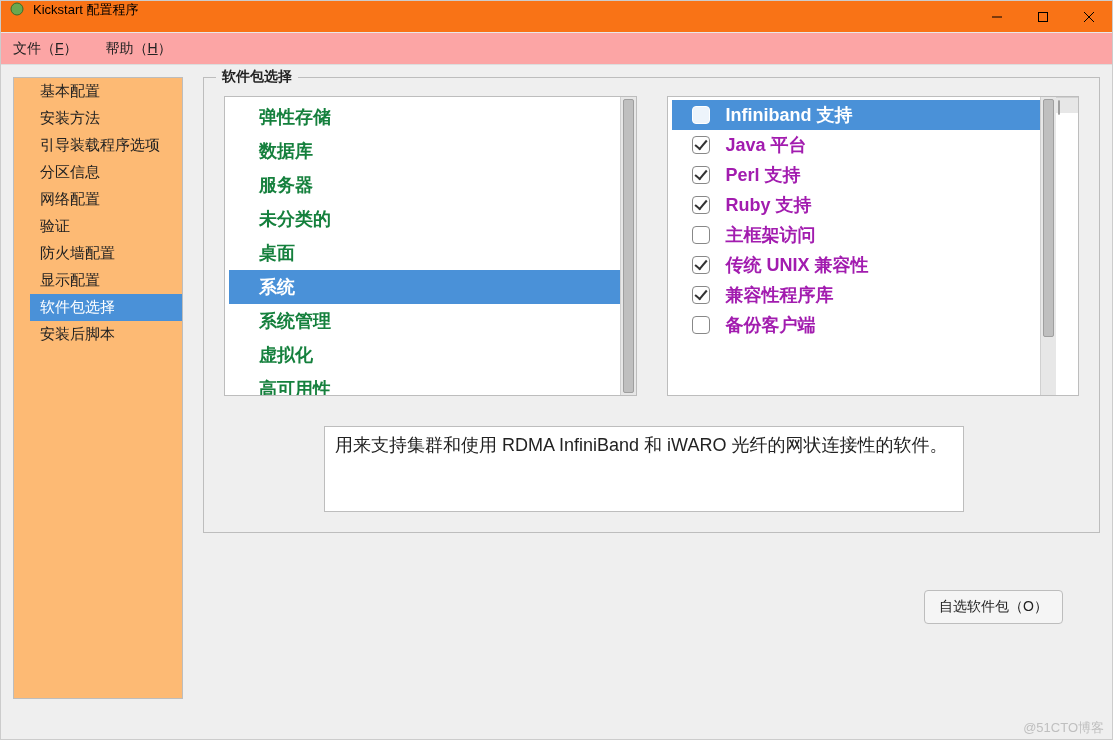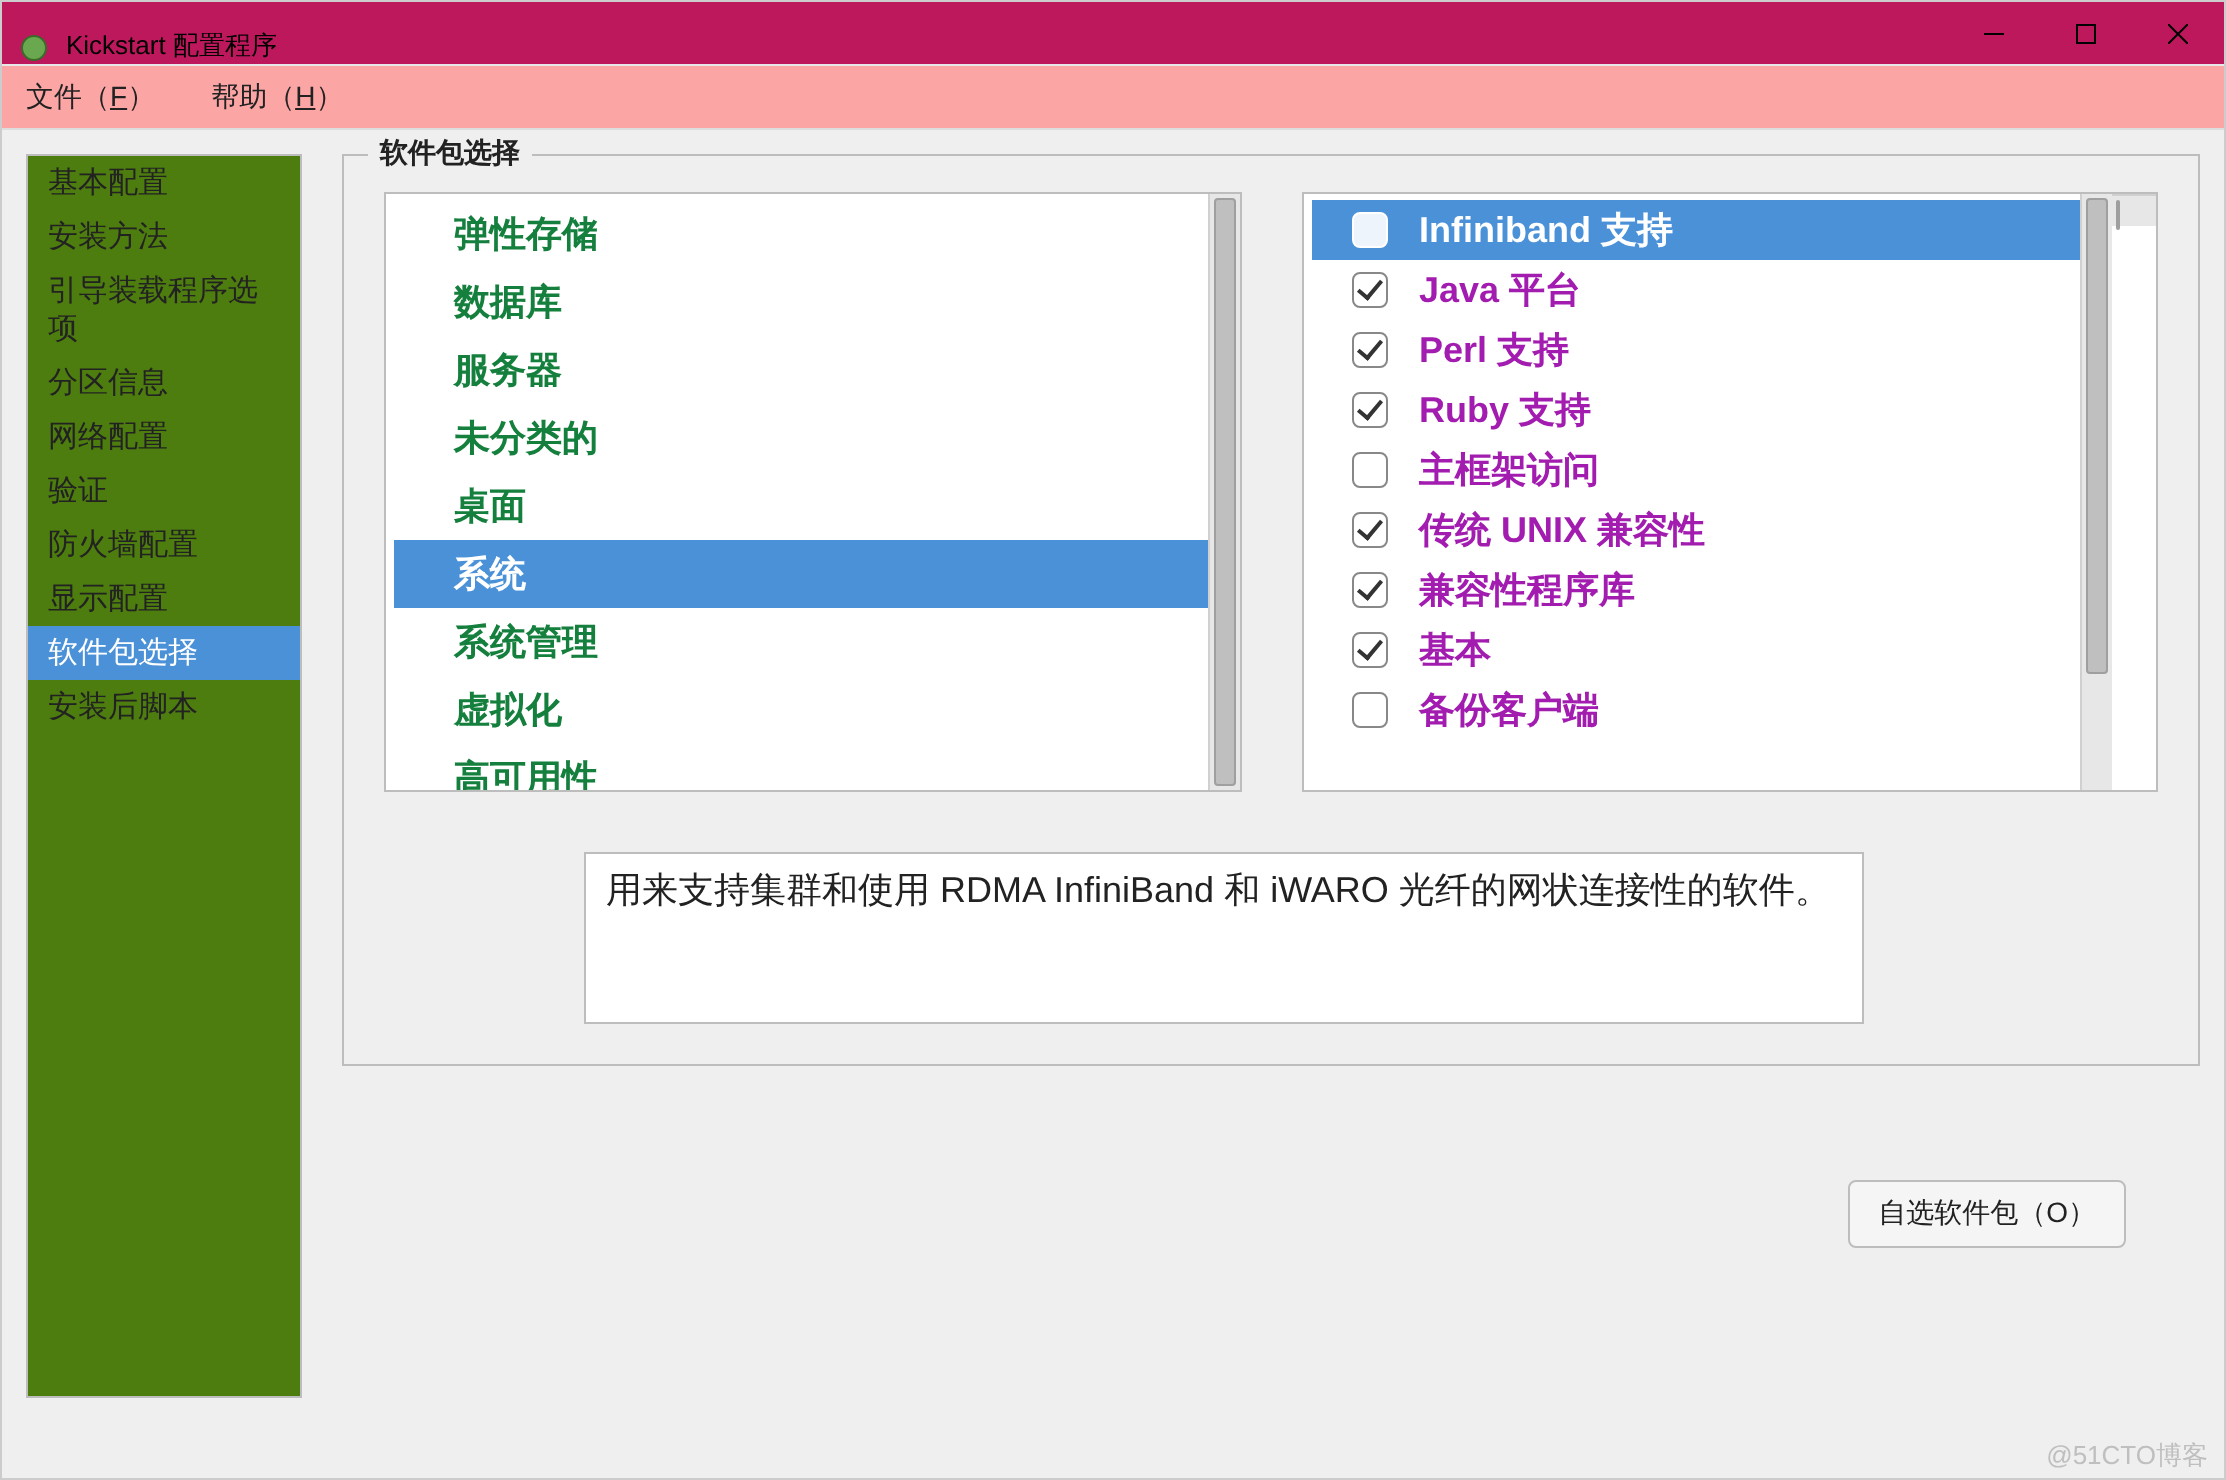--- a/index.html
+++ b/index.html
@@ -1,32 +1,32 @@
 <!DOCTYPE html>
 <html><head>
 <meta charset="utf-8">
 <style>
   * { box-sizing: border-box; margin: 0; padding: 0; }
   html, body { width: 1113px; height: 740px; font-family: "Segoe UI", "Microsoft YaHei", sans-serif; font-size: 14px; background: #fff; overflow: hidden; }
 
   .window { width: 1113px; height: 740px; border: 1px solid #ccc; display: flex; flex-direction: column; }
 
-  .titlebar { height: 32px; background: #be185d; display: flex; align-items: flex-end; padding-left: 8px; border-bottom: 1px solid #e8e8e8; }
+  .titlebar { height: 32px; background: #f97316; display: flex; align-items: flex-start; padding-left: 8px; border-bottom: 1px solid #e8e8e8; }
   .titlebar-icon { width: 16px; height: 16px; margin-right: 8px; }
   .titlebar-text { flex: 1; font-size: 13px; color: #000; }
   .win-controls { display: flex; height: 100%; }
   .win-btn { width: 46px; height: 100%; display: flex; align-items: center; justify-content: center; }
   .win-btn svg { width: 10px; height: 10px; stroke: #000; stroke-width: 1; fill: none; }
 
   .menubar { height: 32px; background: #fca5a5; display: flex; align-items: center; padding: 0 12px; gap: 28px; border-bottom: 1px solid #ddd; color: #222; font-size: 14px; }
   .menu-item u { text-decoration: underline; }
 
   .content-area { flex: 1; background: #efefef; display: flex; padding: 12px 12px 40px 12px; gap: 20px; position: relative; }
 
-  .sidebar { width: 138px; background: #4d7c0f; border: 1px solid #bdbdbd; }
+  .sidebar { width: 170px; background: #fdba74; border: 1px solid #bdbdbd; padding-left: 16px; }
   .sidebar-item { padding: 4px 10px; font-size: 15px; color: #222; cursor: default; }
   .sidebar-item.selected { background: #4a91d8; color: #fff; }
 
   .main-panel { flex: 1; display: flex; flex-direction: column; position: relative; }
   .fieldset { border: 1px solid #bdbdbd; padding: 18px 20px 20px 20px; position: relative; }
   .fieldset-label { position: absolute; top: -10px; left: 12px; background: #efefef; padding: 0 6px; font-size: 14px; font-weight: bold; color: #222; }
 
   .lists-row { display: flex; gap: 30px; height: 300px; }
   .list-container { flex: 1; background: #fff; border: 1px solid #bdbdbd; position: relative; display: flex; }
   .list-inner { flex: 1; overflow: hidden; padding: 3px 0 3px 4px; }
@@ -153,24 +153,20 @@
                   </div>
                 <div class="pkg-item">
                     <span class="checkbox checked"></span>
                     <span>传统 UNIX 兼容性</span>
                   </div>
                 <div class="pkg-item">
                     <span class="checkbox checked"></span>
                     <span>兼容性程序库</span>
                   </div>
                 <div class="pkg-item">
-                    <span class="checkbox checked"></span>
-                    <span>基本</span>
-                  </div>
-                <div class="pkg-item">
                     <span class="checkbox"></span>
                     <span>备份客户端</span>
                   </div>
               </div>
               <div class="scrollbar">
                 <div class="scroll-thumb" style="height:80%;margin:2px;"></div>
               </div>
             </div>
             <div class="scroll-horiz">
               <div class="scroll-thumb" style="margin:2px;"></div>

